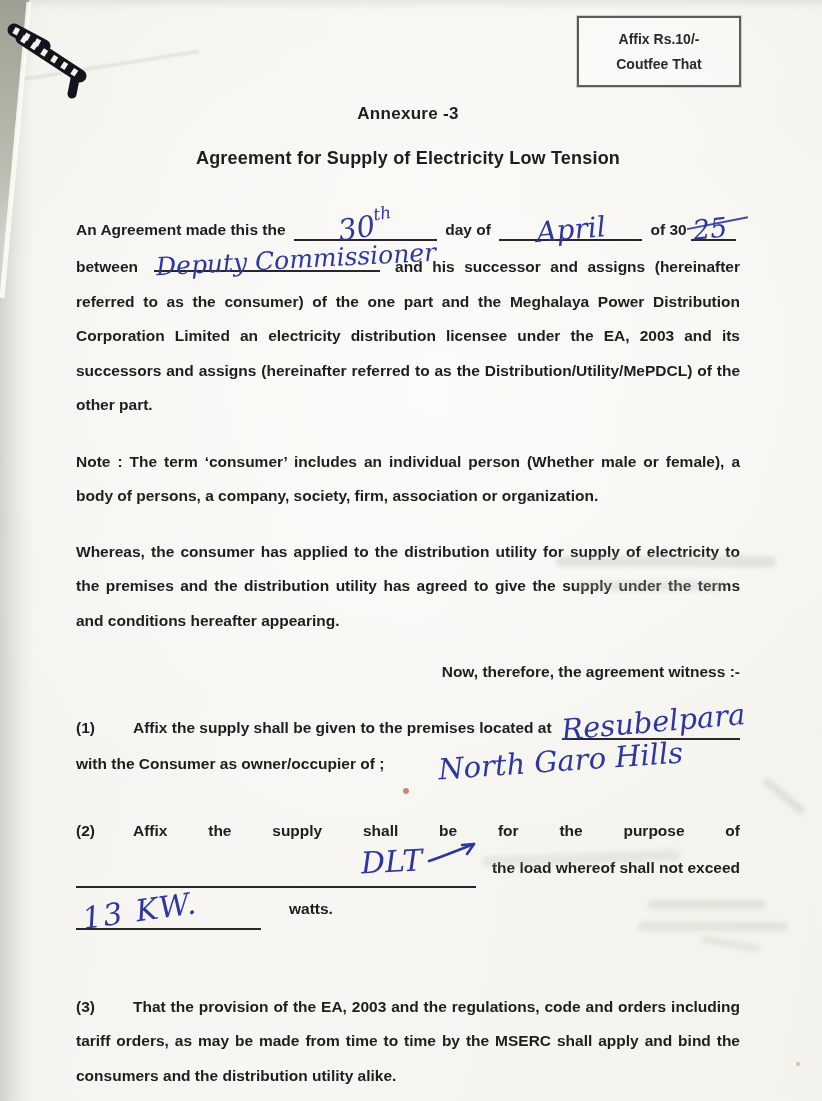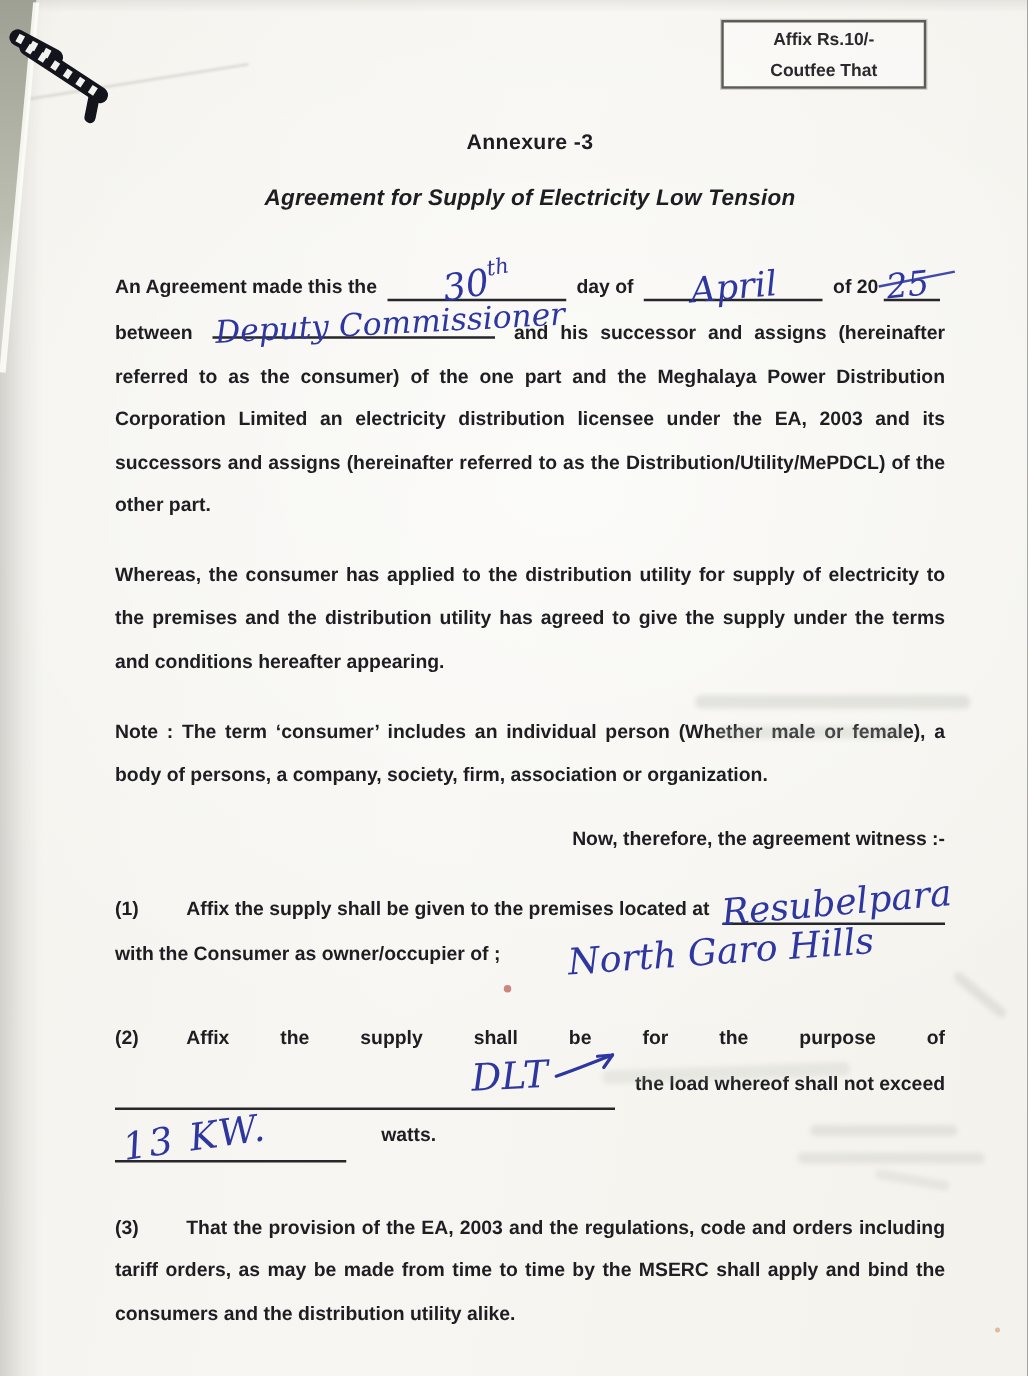--- a/index.html
+++ b/index.html
@@ -22,31 +22,31 @@
     color:var(--text);
     overflow:hidden;
   }
   .left-shadow{position:absolute;left:0;top:0;bottom:0;width:34px;
     background:linear-gradient(90deg,rgba(70,70,62,.20),rgba(70,70,62,.06) 55%,rgba(0,0,0,0));}
   .top-shadow{position:absolute;left:0;top:0;right:0;height:10px;
     background:linear-gradient(rgba(90,90,80,.10),rgba(0,0,0,0));}
   .crease{position:absolute;left:0;top:66px;width:200px;height:2px;
     background:rgba(120,120,108,.22);transform:rotate(-9deg);filter:blur(1px);}
 
-  .content{position:absolute;left:92px;top:0;width:664px;}
+  .content{position:absolute;left:76px;top:0;width:664px;}
 
   .stamp-box{
-    position:absolute;left:577px;top:16px;width:164px;height:55px;
+    position:absolute;left:577px;top:16px;width:164px;height:71px;
     border:2px solid #5d5d58;box-shadow:0 0 0 1px rgba(140,140,130,.35);
     display:flex;flex-direction:column;align-items:center;justify-content:center;
     font-size:14px;line-height:25px;color:#2a2a2e;background:rgba(255,255,255,.35);
   }
 
   .annexure{margin:104px 0 0 0;text-align:center;font-size:17px;letter-spacing:.3px;}
-  .doc-title{margin:24px 0 0 0;text-align:center;font-size:18px;letter-spacing:.2px;font-style:italic;}
+  .doc-title{margin:24px 0 0 0;text-align:center;font-size:18px;letter-spacing:.2px;}
 
   .para{font-size:15.5px;line-height:34.5px;text-align:justify;margin:0;}
   .line-flex{display:flex;align-items:center;font-size:15.5px;line-height:30px;}
 
   .opening-line1{margin-top:46px;}
   .opening-line1 .gap{flex:0 0 auto;}
   .blank{display:inline-block;position:relative;border-bottom:2px solid var(--line);height:22px;vertical-align:baseline;}
   .b-day{width:152px;margin:0 8px;}
   .b-month{width:152px;margin:0 8px;}
   .b-year{width:48px;margin:0 4px;}
@@ -86,21 +86,21 @@
   .clause2 .lineB{display:flex;align-items:flex-end;font-size:15.5px;line-height:40px;margin-top:2px;}
   .b-purpose{flex:1 1 auto;border-bottom:2px solid var(--line);height:28px;position:relative;}
   .clause2 .lineB .textB{flex:0 0 auto;margin-left:16px;white-space:nowrap;}
   .hand-purpose{left:285px;bottom:4px;transform:rotate(-3deg);font-size:30px;}
   .hand-arrow{position:absolute;left:350px;bottom:22px;}
   .clause2 .lineC{display:flex;align-items:flex-end;font-size:15.5px;line-height:42px;}
   .b-load{flex:0 0 185px;border-bottom:2px solid var(--line);height:30px;position:relative;}
   .clause2 .lineC .textC{margin-left:28px;}
   .hand-load{left:6px;bottom:-4px;transform:rotate(-8deg);font-size:30px;letter-spacing:2px;}
 
-  .clause3{margin-top:36px;}
+  .clause3{margin-top:60px;}
 
   
   .corner-svg{position:absolute;left:0;top:0;}
   .bt{position:absolute;background:#b6b9b0;border-radius:5px;filter:blur(2px);}
   .bt1{left:556px;top:556px;width:220px;height:11px;opacity:.32;}
   .bt2{left:574px;top:581px;width:152px;height:10px;opacity:.28;}
   .bt3{left:482px;top:853px;width:198px;height:11px;opacity:.22;transform:rotate(-2deg);}
   .bt4{left:648px;top:900px;width:118px;height:9px;opacity:.28;}
   .bt5{left:638px;top:922px;width:150px;height:9px;opacity:.26;}
   .bt6{left:758px;top:792px;width:52px;height:8px;opacity:.30;transform:rotate(40deg);}
@@ -149,37 +149,37 @@
 
     <div class="line-flex opening-line1">
       <span class="gap">An Agreement made this the</span>
       <span class="blank b-day">
         <span class="hand hand-day"><span>30</span><sup>th</sup></span>
       </span>
       <span class="gap">day of</span>
       <span class="blank b-month">
         <span class="hand hand-month">April</span>
       </span>
-      <span class="gap">of 20</span>
+      <span class="gap">of 30</span>
       <span class="blank b-year">
         <span class="hand hand-year">25</span>
       </span>
     </div>
 
     <p class="para opening-para">
       <span>between</span>
       <span class="blank b-party">
         <span class="hand hand-party">Deputy Commissioner</span>
       </span>
       <span>and his successor and assigns (hereinafter referred to as the consumer) of the one part and the Meghalaya Power Distribution Corporation Limited an electricity distribution licensee under the EA, 2003 and its successors and assigns (hereinafter referred to as the Distribution/Utility/MePDCL) of the other part.</span>
     </p>
 
+    <p class="para note-para">Note : The term ‘consumer’ includes an individual person (Whether male or female), a body of persons, a company, society, firm, association or organization.</p>
+
     <p class="para whereas-para">Whereas, the consumer has applied to the distribution utility for supply of electricity to the premises and the distribution utility has agreed to give the supply under the terms and conditions hereafter appearing.</p>
-
-    <p class="para note-para">Note : The term ‘consumer’ includes an individual person (Whether male or female), a body of persons, a company, society, firm, association or organization.</p>
 
     <p class="para witness-line">Now, therefore, the agreement witness :-</p>
 
     <div class="clause1">
       <div class="line-flex">
         <span class="num">(1)</span>
         <span class="textA">Affix the supply shall be given to the premises located at</span>
         <span class="b-location">
           <span class="hand hand-location">Resubelpara</span>
         </span>

